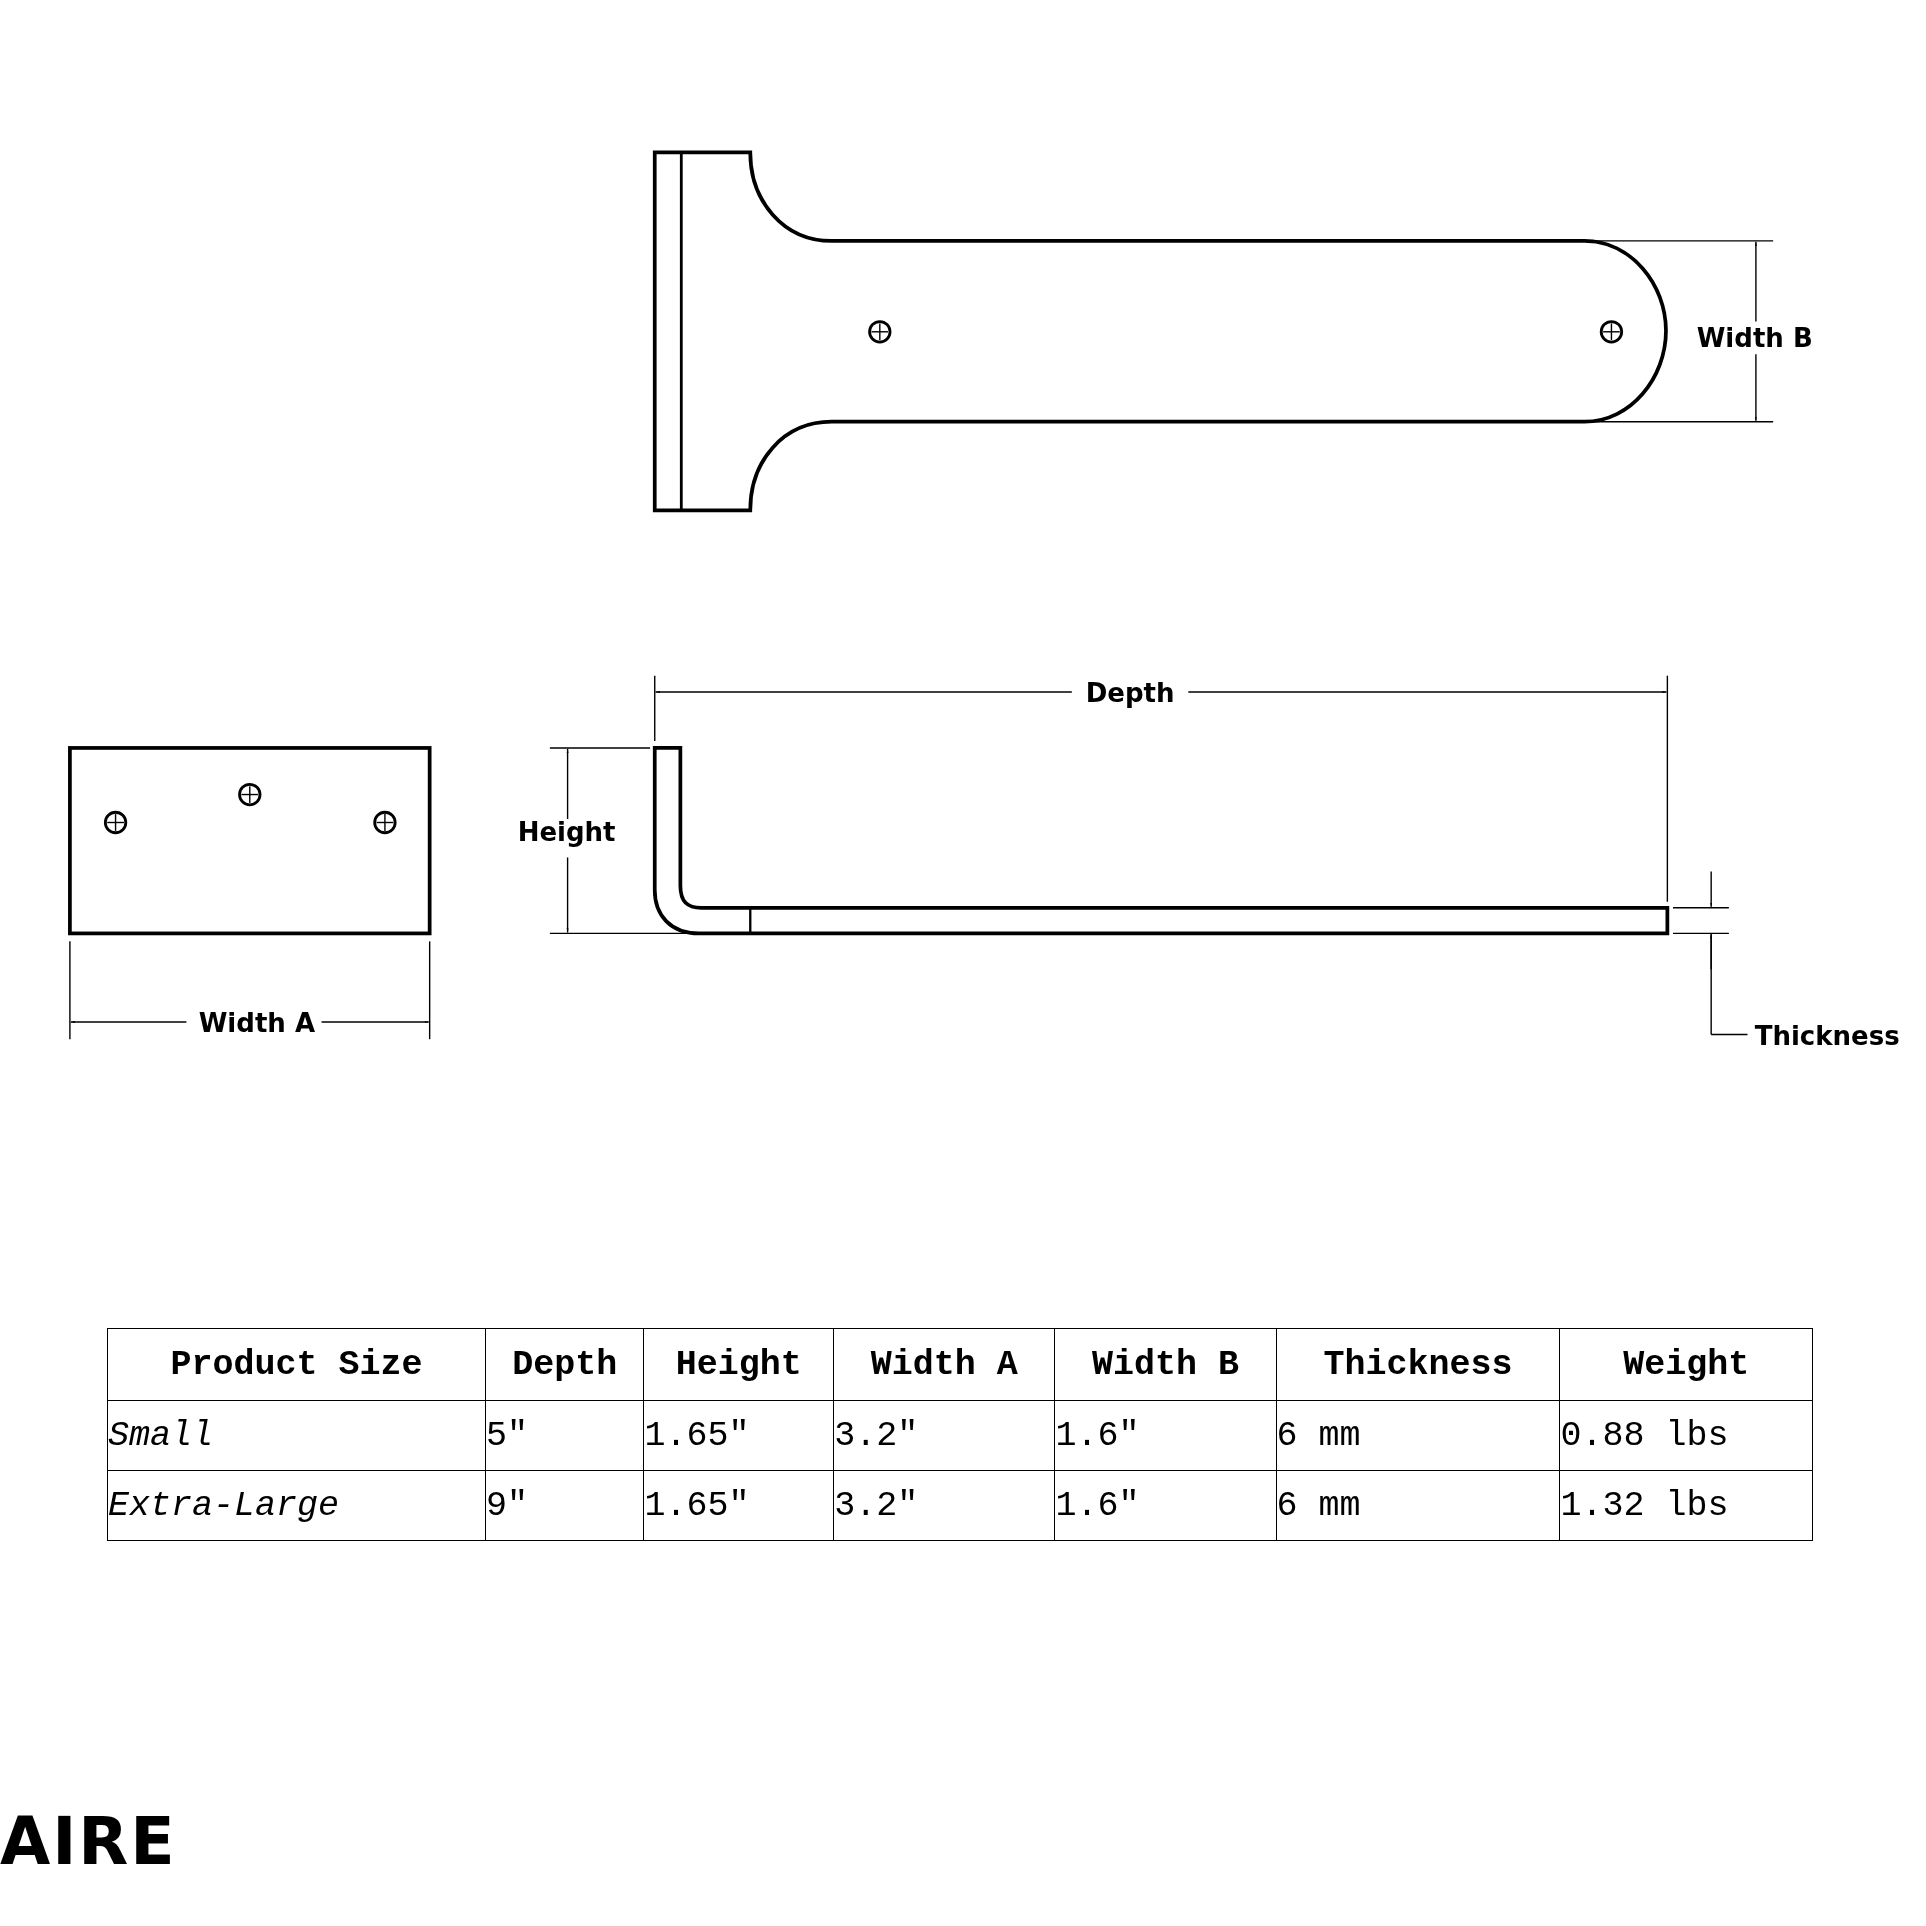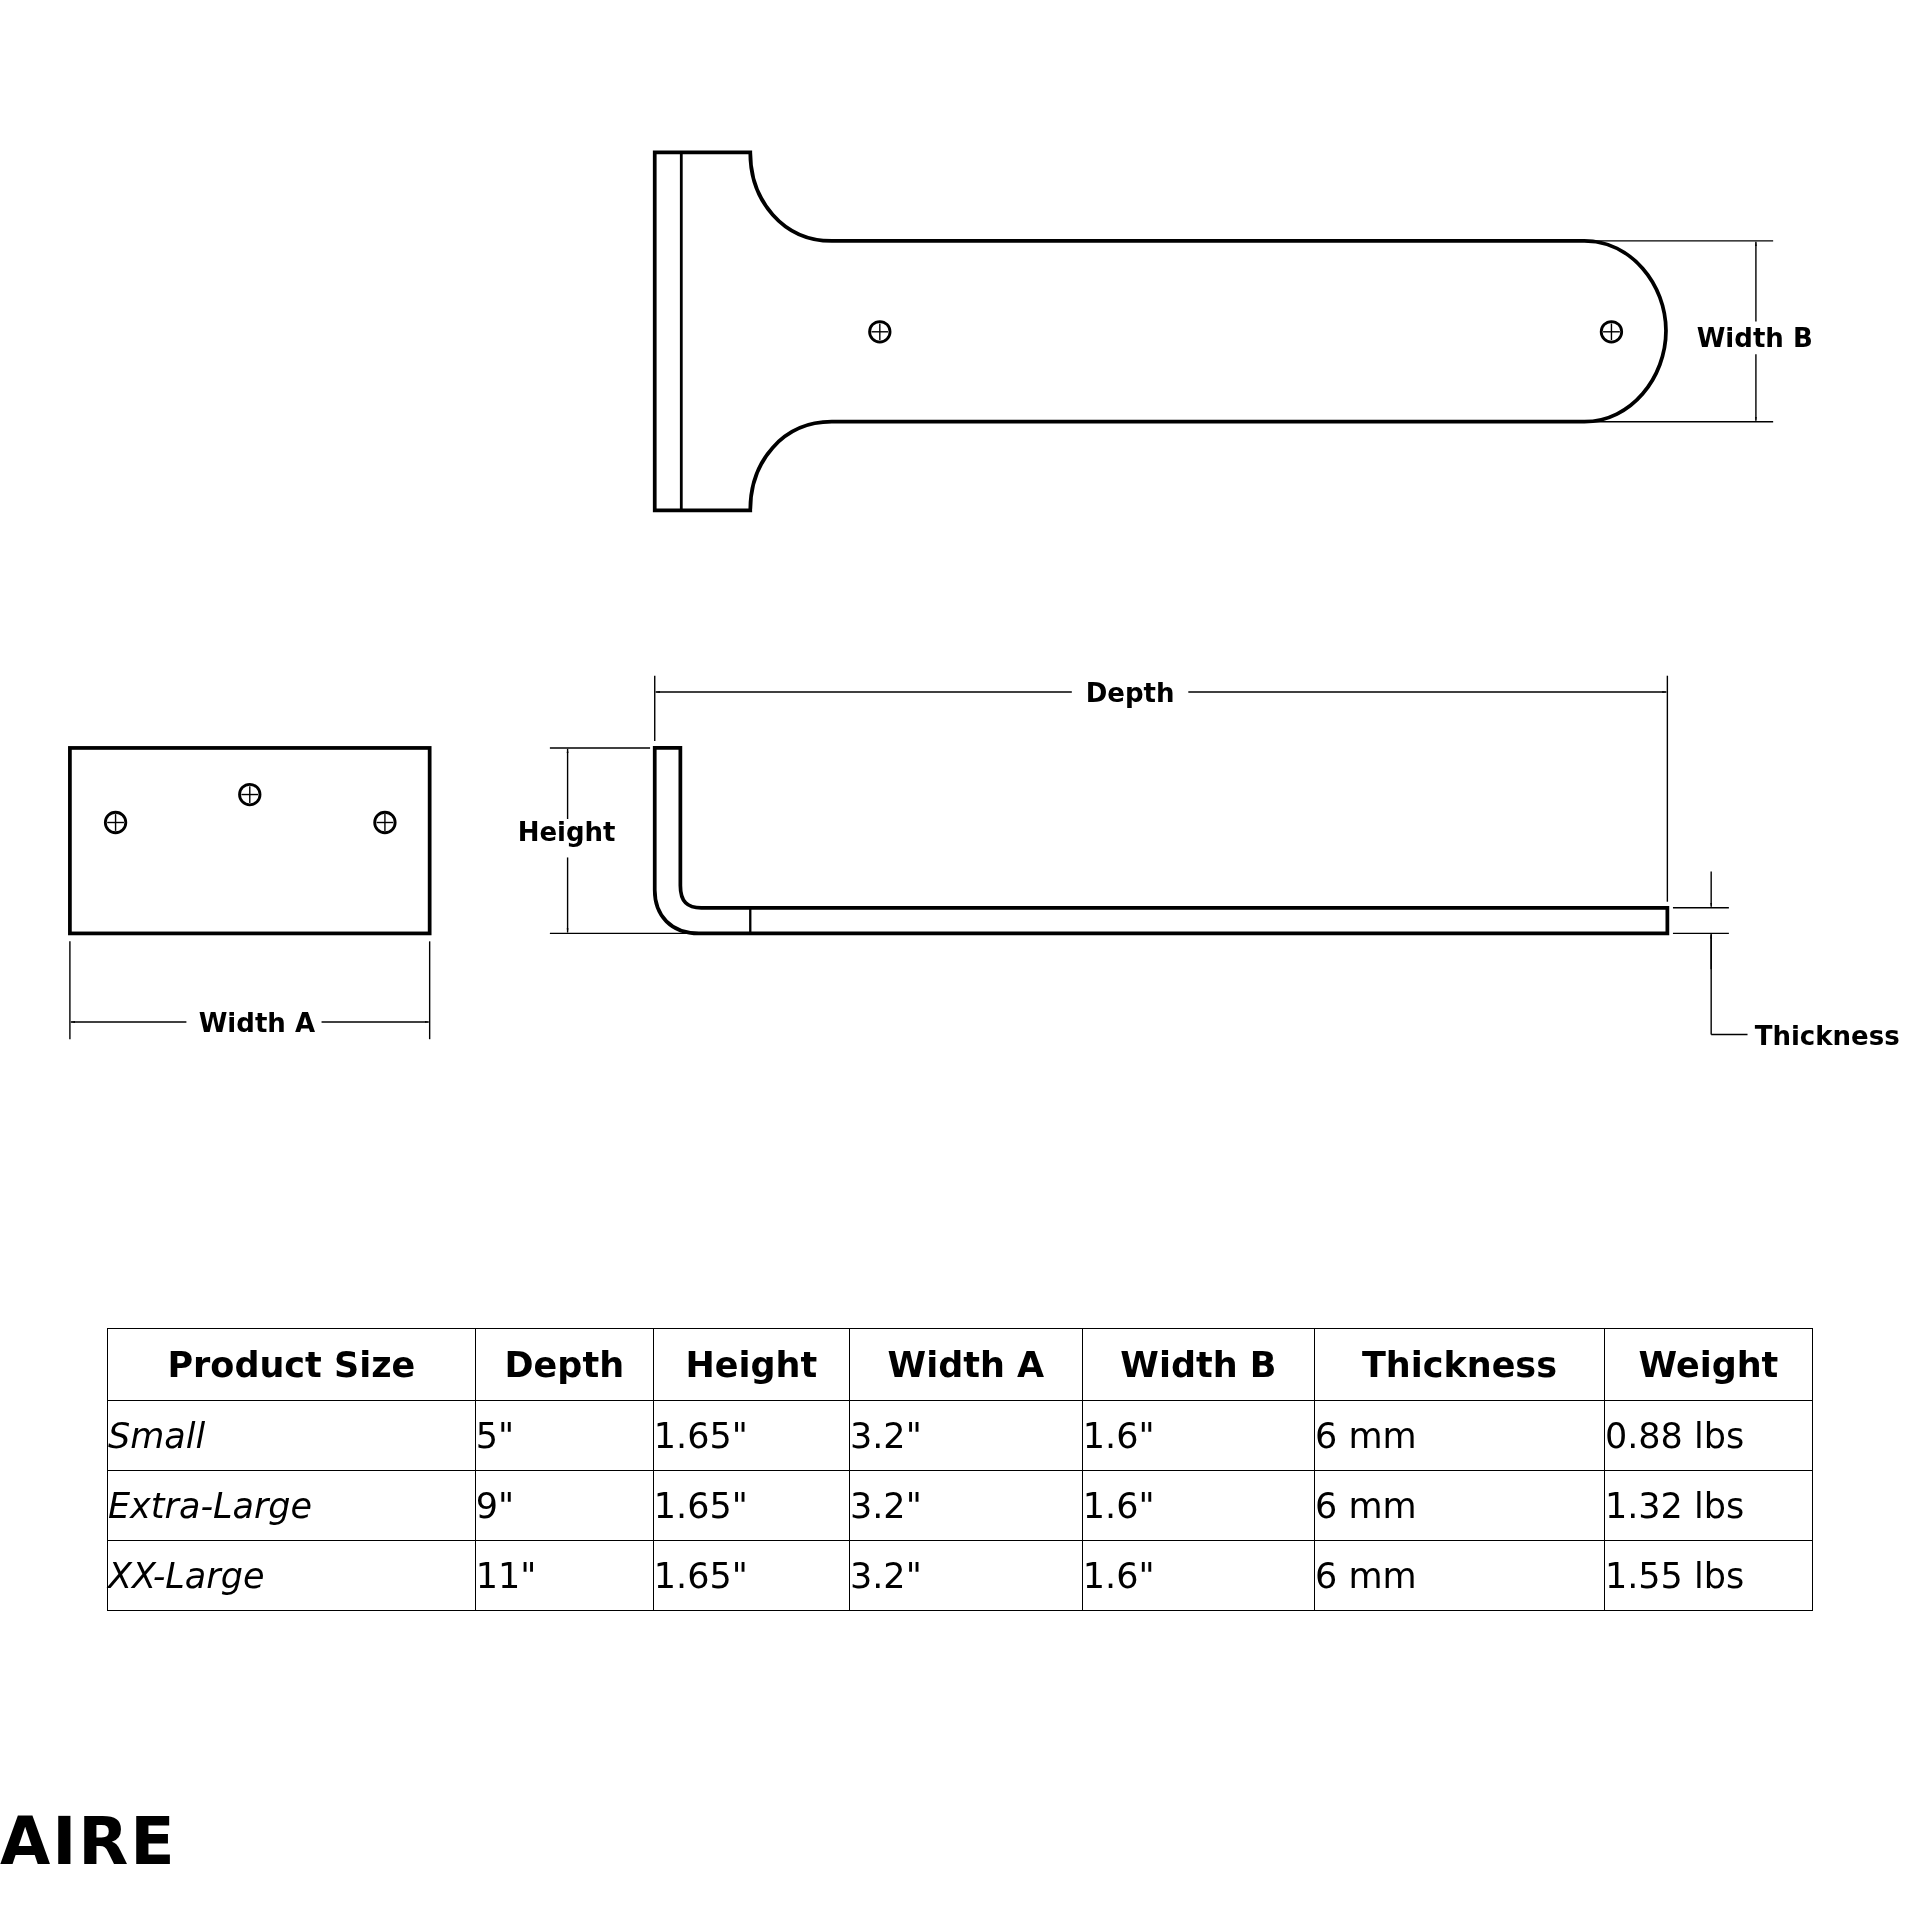--- a/index.html
+++ b/index.html
@@ -1,21 +1,21 @@
 <!DOCTYPE html>
 <html style="font-size:7.5px"><head>
 <meta charset="utf-8">
 <style>
   html, body { margin:0; padding:0; background:#ffffff; }
   body { width:1926px; height:1926px; position:relative; overflow:hidden;
          font-family:"DejaVu Sans","Liberation Sans",sans-serif; color:#000; }
   svg.drawing { position:absolute; left:0; top:0; }
   .dimlabel { position:absolute; font-weight:bold; font-size:26px; background:#fff; padding:0 4.7px; line-height:1; white-space:nowrap; }
   table.spec { position:absolute; left:107px; top:1328px; width:1706px; border-collapse:collapse; }
-  table.spec th, table.spec td { border:1.4px solid #000; height:69px; padding:0; }
+  table.spec th, table.spec td { border:1.4px solid #000; height:69px; padding:0;font-family:Liberation Mono, monospace; }
   table.spec th { font-weight:bold; font-size:35px; height:71px; }
   table.spec td { font-weight:normal; font-size:35px; }
   table.spec td.size { font-style:italic; }
   .title { position:absolute; left:0; width:1926px; top:1804px; font-weight:bold; font-size:65px; letter-spacing:1.9px; }
 </style>
 </head>
 <body>
 
 <svg class="drawing" width="1926" height="1926" viewBox="0 0 4133 4133">
   <defs>
@@ -121,26 +121,17 @@
     </tr>
     <tr>
       <td class="size">Extra-Large</td>
       <td>9"</td>
       <td>1.65"</td>
       <td>3.2"</td>
       <td>1.6"</td>
       <td>6 mm</td>
       <td>1.32 lbs</td>
     </tr>
-    <tr>
-      <td class="size">XX-Large</td>
-      <td>11"</td>
-      <td>1.65"</td>
-      <td>3.2"</td>
-      <td>1.6"</td>
-      <td>6 mm</td>
-      <td>1.55 lbs</td>
-    </tr>
   </tbody>
 </table>
 
 <div class="title">AIRE</div>
 
 
 </body></html>

